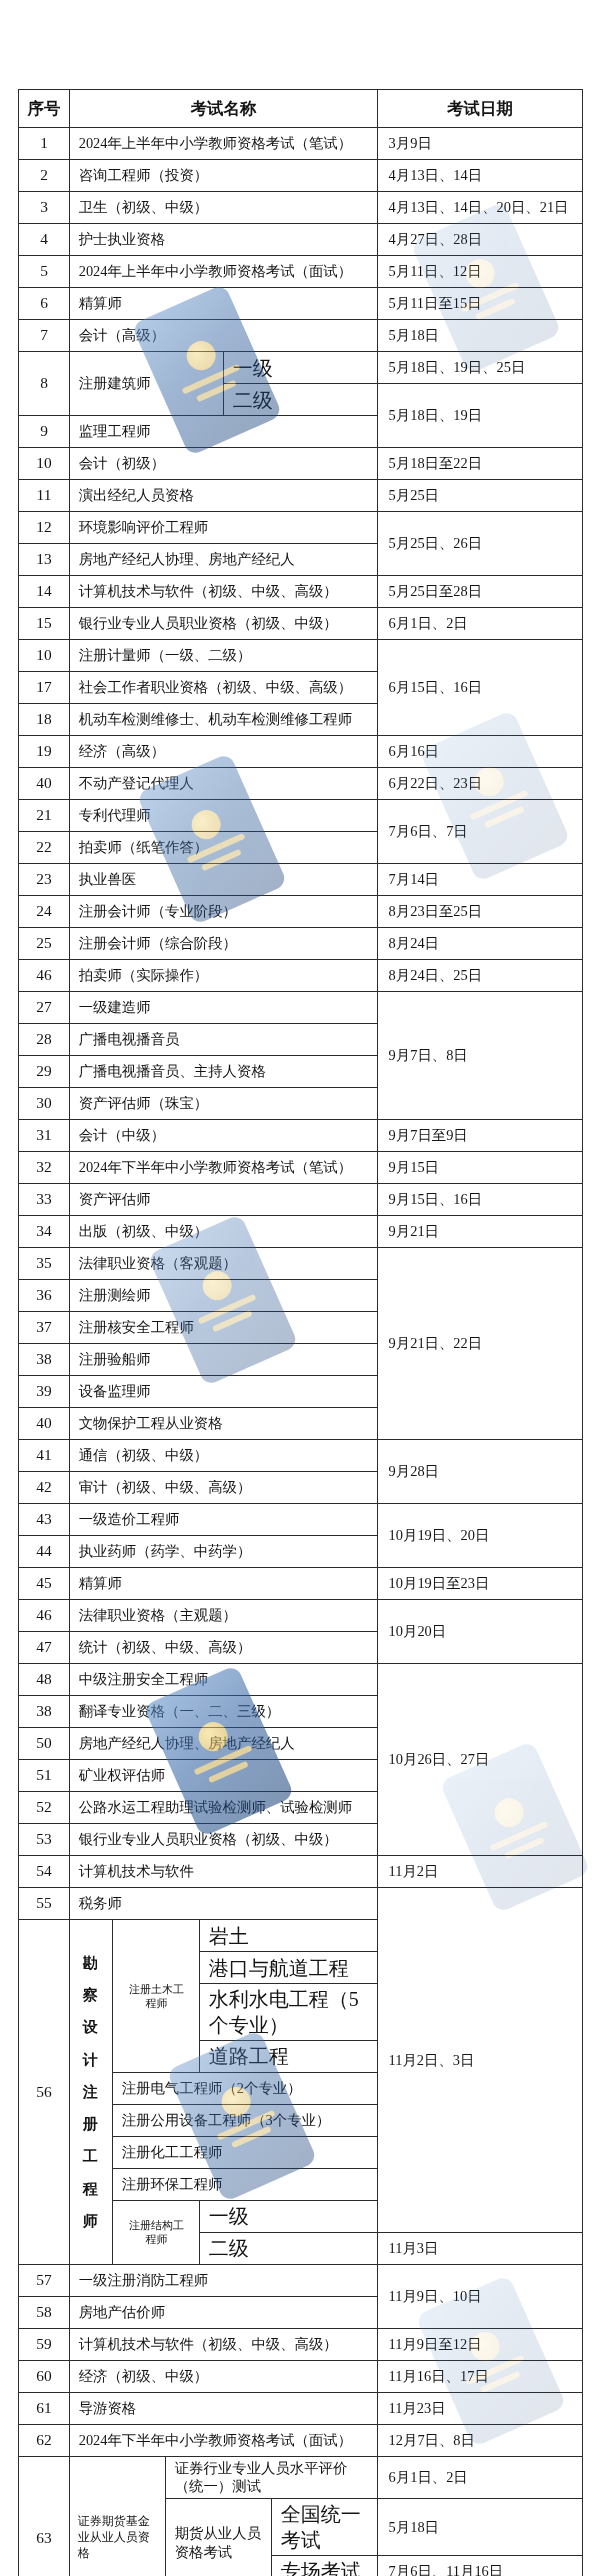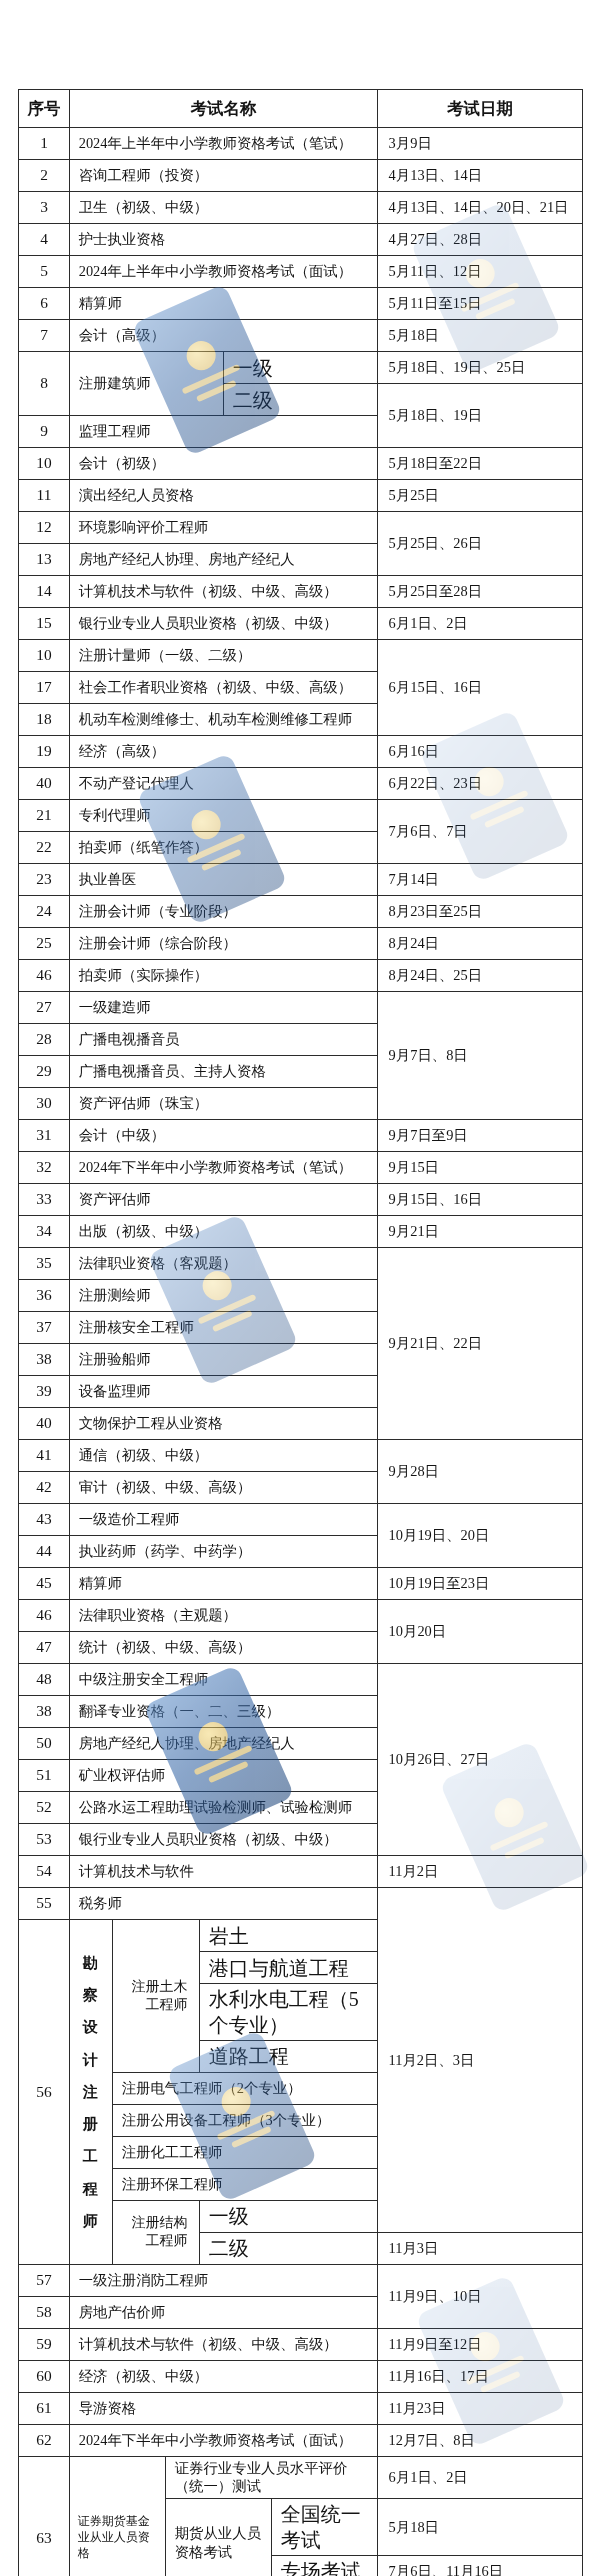--- a/index.html
+++ b/index.html
@@ -28,21 +28,21 @@
     border:1px solid var(--border);
     vertical-align:middle; line-height:1.3;
     background:transparent;
   }
   .sched th{
     font-size:16.4px; font-weight:bold; text-align:center; height:37px; padding:0;
   }
   .sched tr{ height:32px; }
   td.num{ text-align:center; font-size:15.4px; padding:0; }
   td.name{ text-align:left; font-size:14.4px; padding:1.9px 1.9px 1.9px 8.7px; }
-  td.name2{ text-align:right; font-size:14px; padding:1.9px 11.5px 1.9px 12.5px; word-break:break-all; }
+  td.name2{ text-align:center; font-size:11px; padding:1.9px 11.5px 1.9px 12.5px; word-break:break-all; }
   td.name2c{ text-align:left; font-size:12px; padding:1.9px 7.7px; word-break:break-all; }
   td.sub{ text-align:left; font-size:20px; padding:1.9px 1.9px 1.9px 8.7px; }
   td.date{ text-align:left; font-size:14.4px; padding:1.9px 1.9px 1.9px 10.6px; white-space:nowrap; }
   td.vert{ padding:1.9px 0; }
   td.vert .vtext{
     width:16.4px; margin:0 auto; word-break:break-all; text-align:left;
     font-size:15px; line-height:2.15;font-weight:bold;
   }
   .stamp{
     position:absolute; width:102px; height:144px; border-radius:11.5px;

